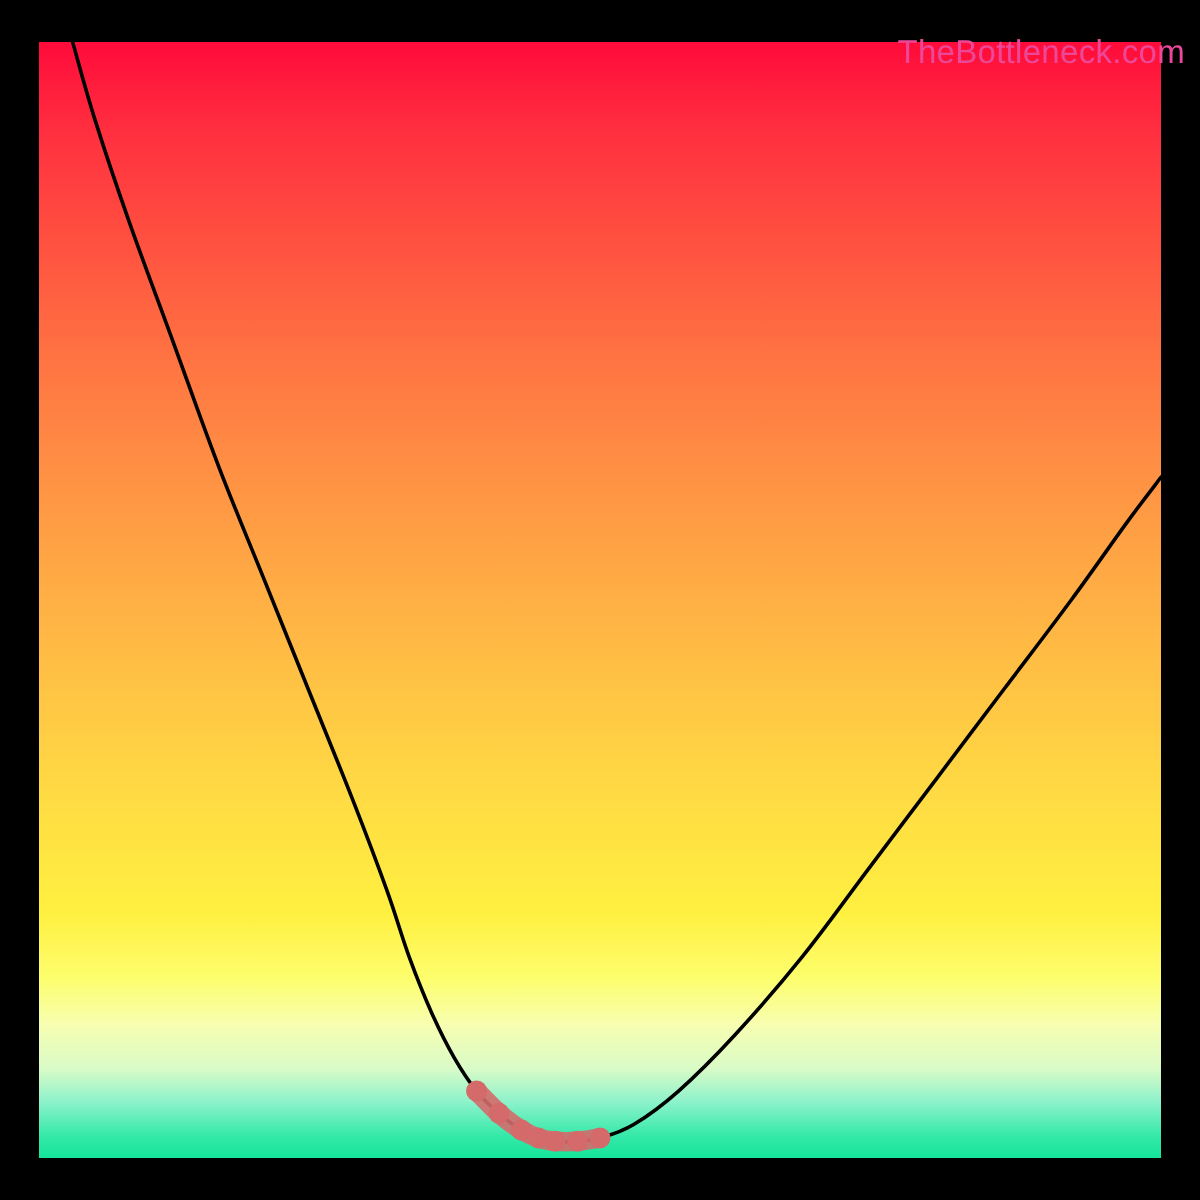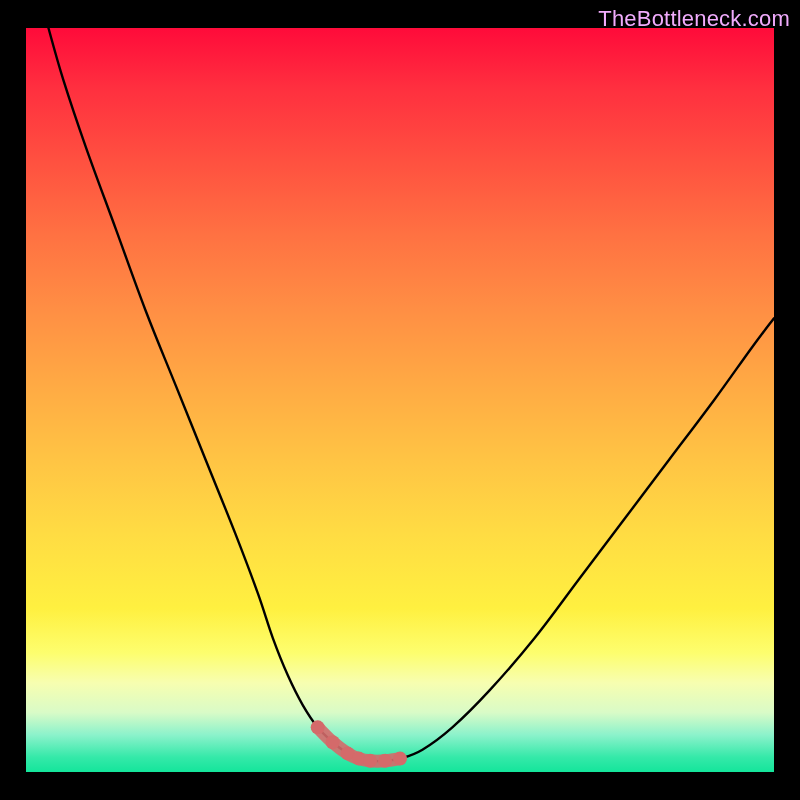--- a/index.html
+++ b/index.html
@@ -31,23 +31,23 @@
       #fdfe6e 84%,
       #f7feb0 88%,
       #d9fbc7 92%,
       #8cf2cb 95%,
       #35e9a9 98%,
       #14e59b 100%
     );
   }
   .watermark {
     position: absolute;
-    top: 6px;
+    top: 22px;
     right: 10px;
-    color: #f0abfc;
+    color: #ec4899;
     font-size: 22px;
     font-weight: 500;
     letter-spacing: 0.2px;
     user-select: none;
   }
   svg.curve {
     position: absolute;
     left: 26px;
     top: 28px;
     width: 748px;

